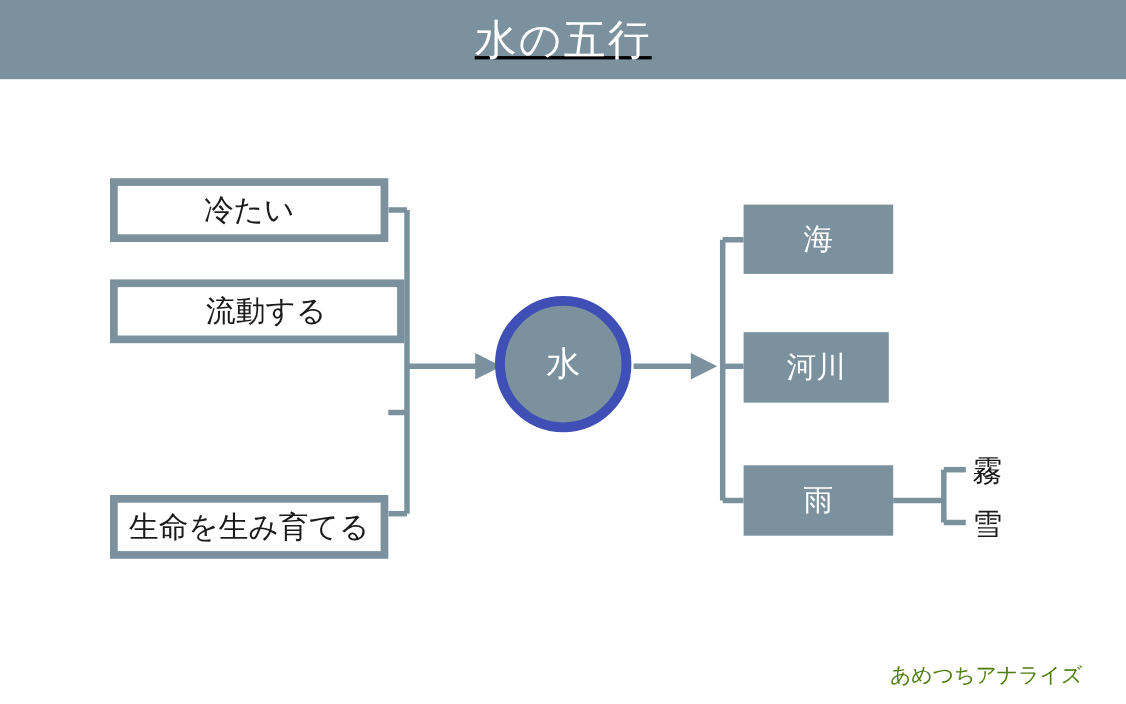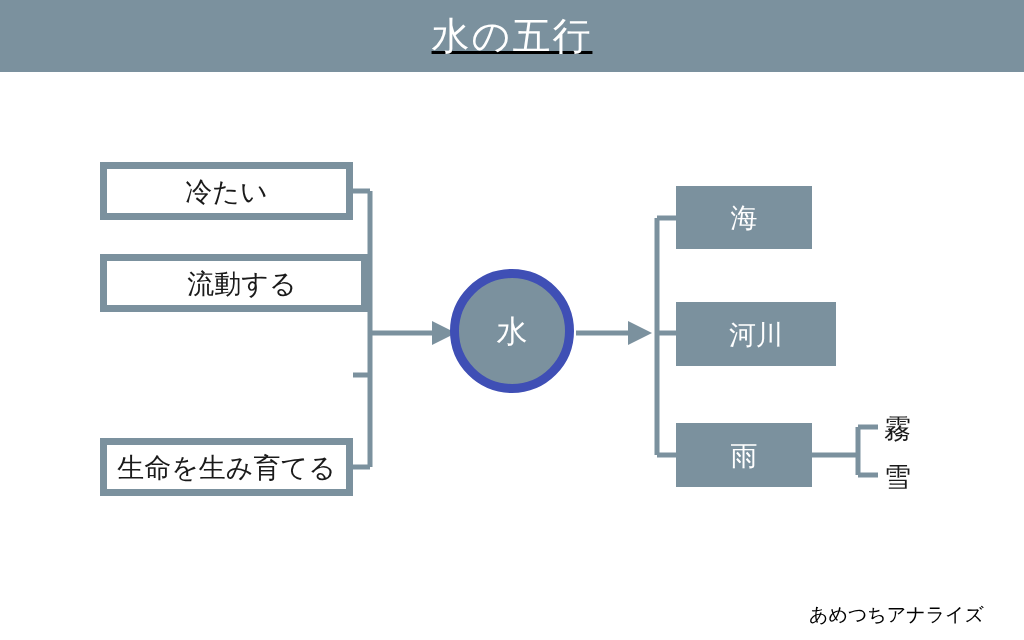--- a/index.html
+++ b/index.html
@@ -113,21 +113,21 @@
     color: #ffffff;
     font-size: 31px;
     line-height: 1;
   }
 
   
   #footer-credit {
     position: absolute;
     right: 40px;
     bottom: 16px;
-    color: #000000;
+    color: #4d7c0f;
     font-size: 19px;
     line-height: 1;
     white-space: nowrap;
   }
 </style>
 </head>
 <body>
 
 <div id="header-bar">
   <div id="page-title">水の五行</div>
@@ -174,33 +174,33 @@
 
   <div class="attr-box" style="left:100px; top:90px; width:253px; height:58px;">
     <span class="box-label">冷たい</span>
   </div>
 
   <div class="attr-box" style="left:100px; top:182px; width:268px; height:58px;padding-left:16px;">
     <span class="box-label">流動する</span>
   </div>
 
 
-  <div class="attr-box" style="left:100px; top:366px; width:253px; height:58px;">
+  <div class="attr-box" style="left:100px; top:378px; width:253px; height:58px;">
     <span class="box-label">生命を生み育てる</span>
   </div>
 
   <div id="center-node">
     <span class="node-label">水</span>
   </div>
 
   <div class="form-box" style="left:676px; top:114px; width:136px; height:63px;">
     <span class="box-label">海</span>
   </div>
 
-  <div class="form-box" style="left:676px; top:230px; width:160px; height:64px;">
+  <div class="form-box" style="left:676px; top:230px; width:132px; height:64px;">
     <span class="box-label">河川</span>
   </div>
 
   <div class="form-box" style="left:676px; top:351px; width:136px; height:64px;">
     <span class="box-label">雨</span>
   </div>
 
   <div class="leaf-text" style="left:884px; top:343px;">霧</div>
 
   <div class="leaf-text" style="left:884px; top:391px;">雪</div>

